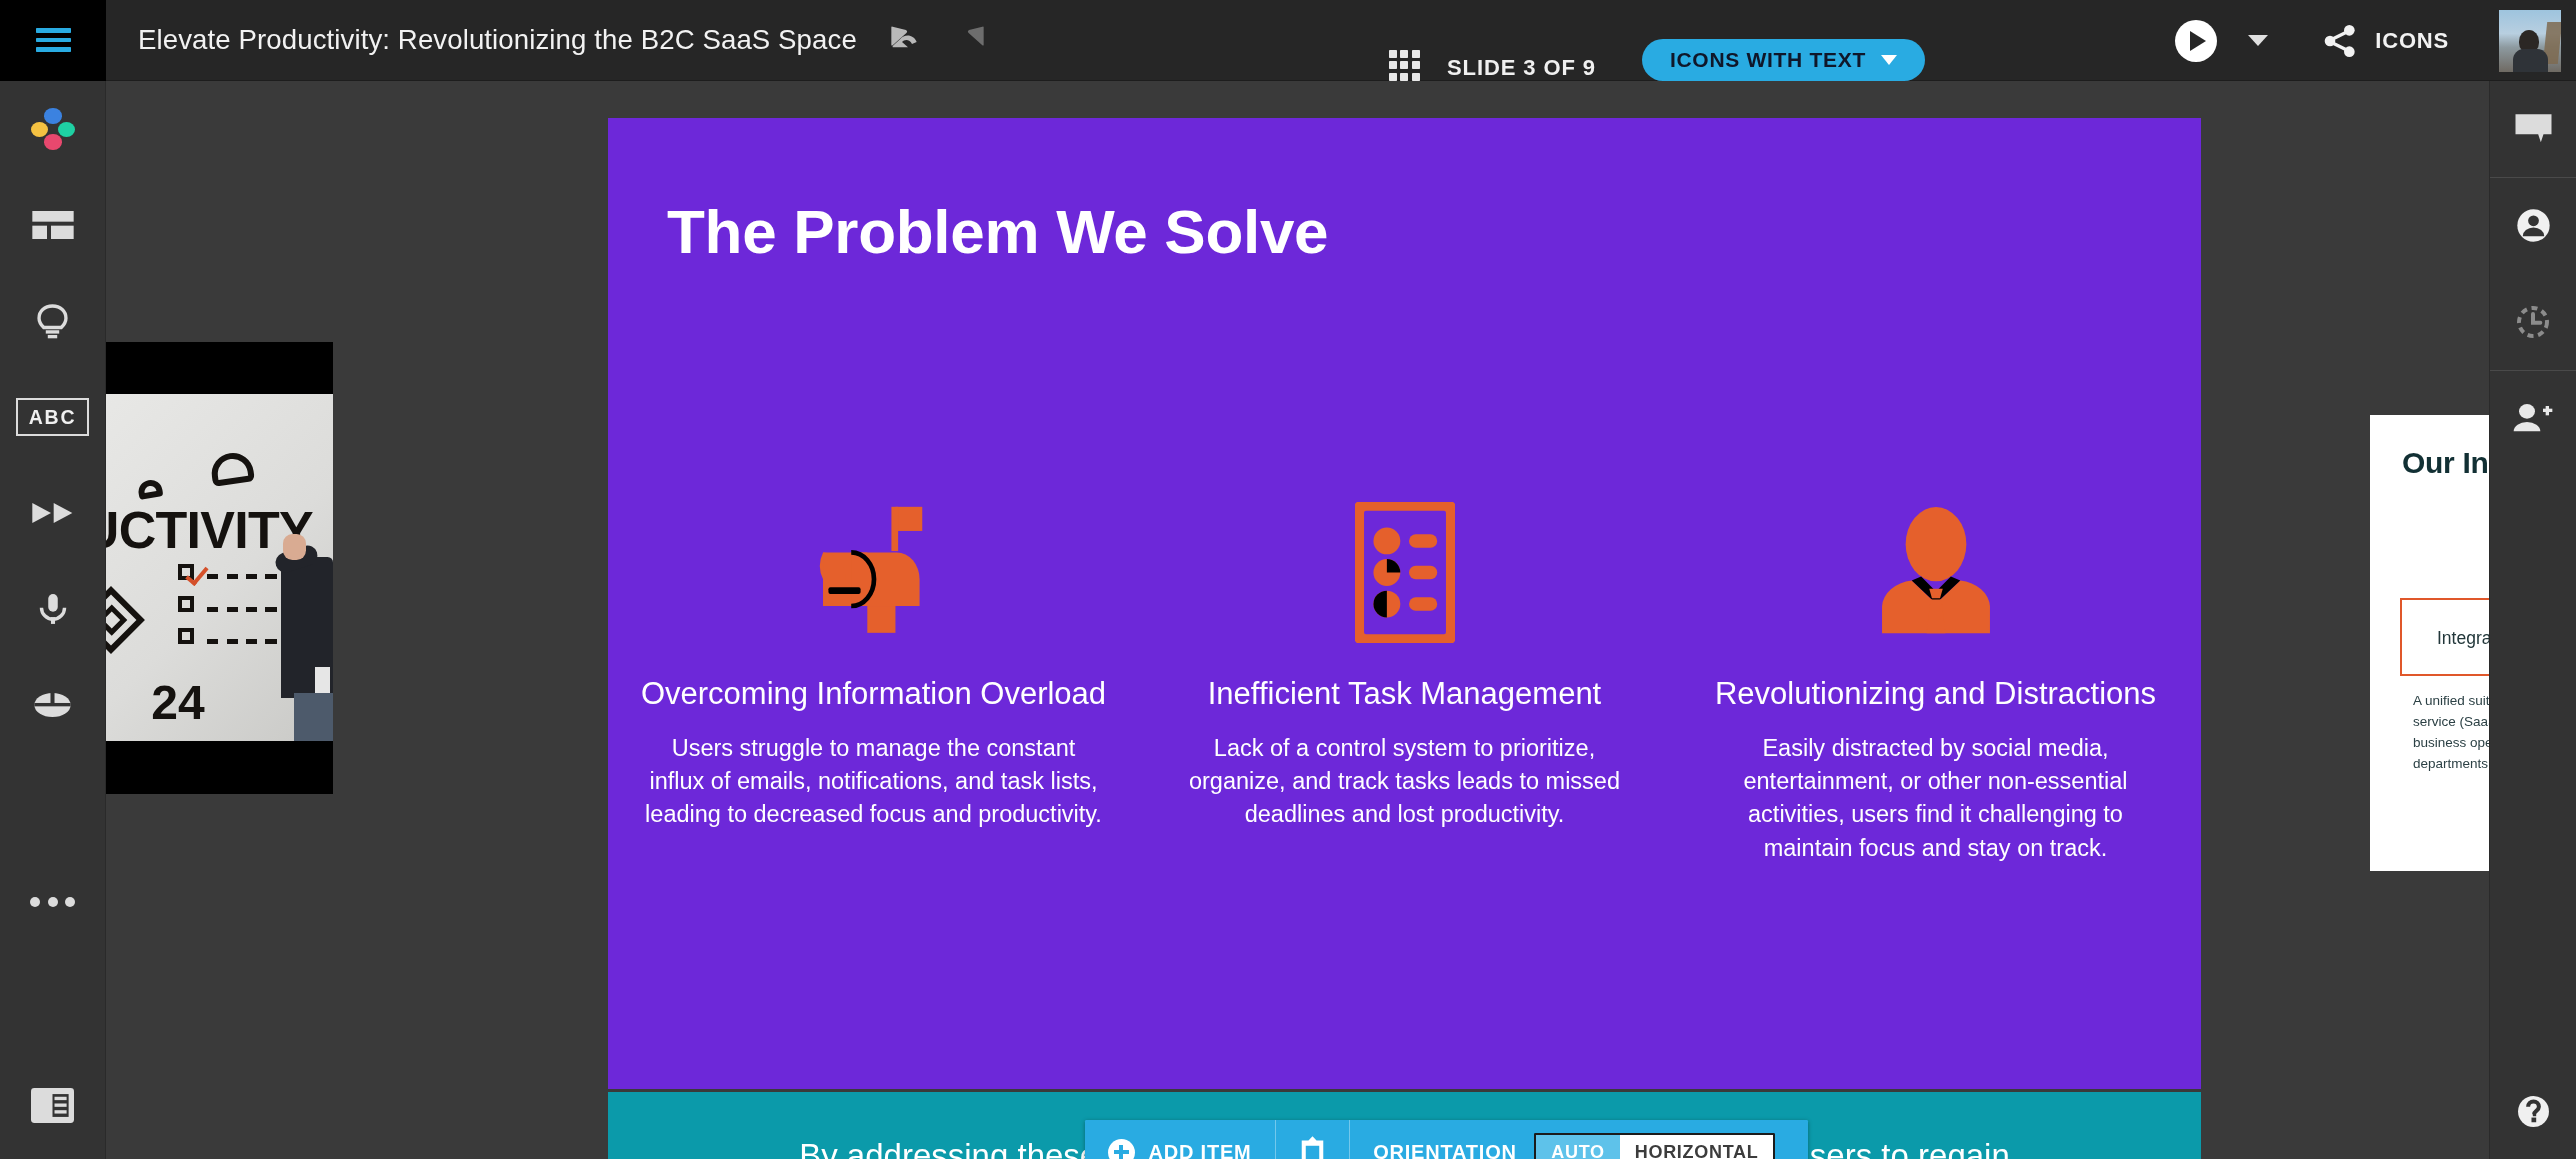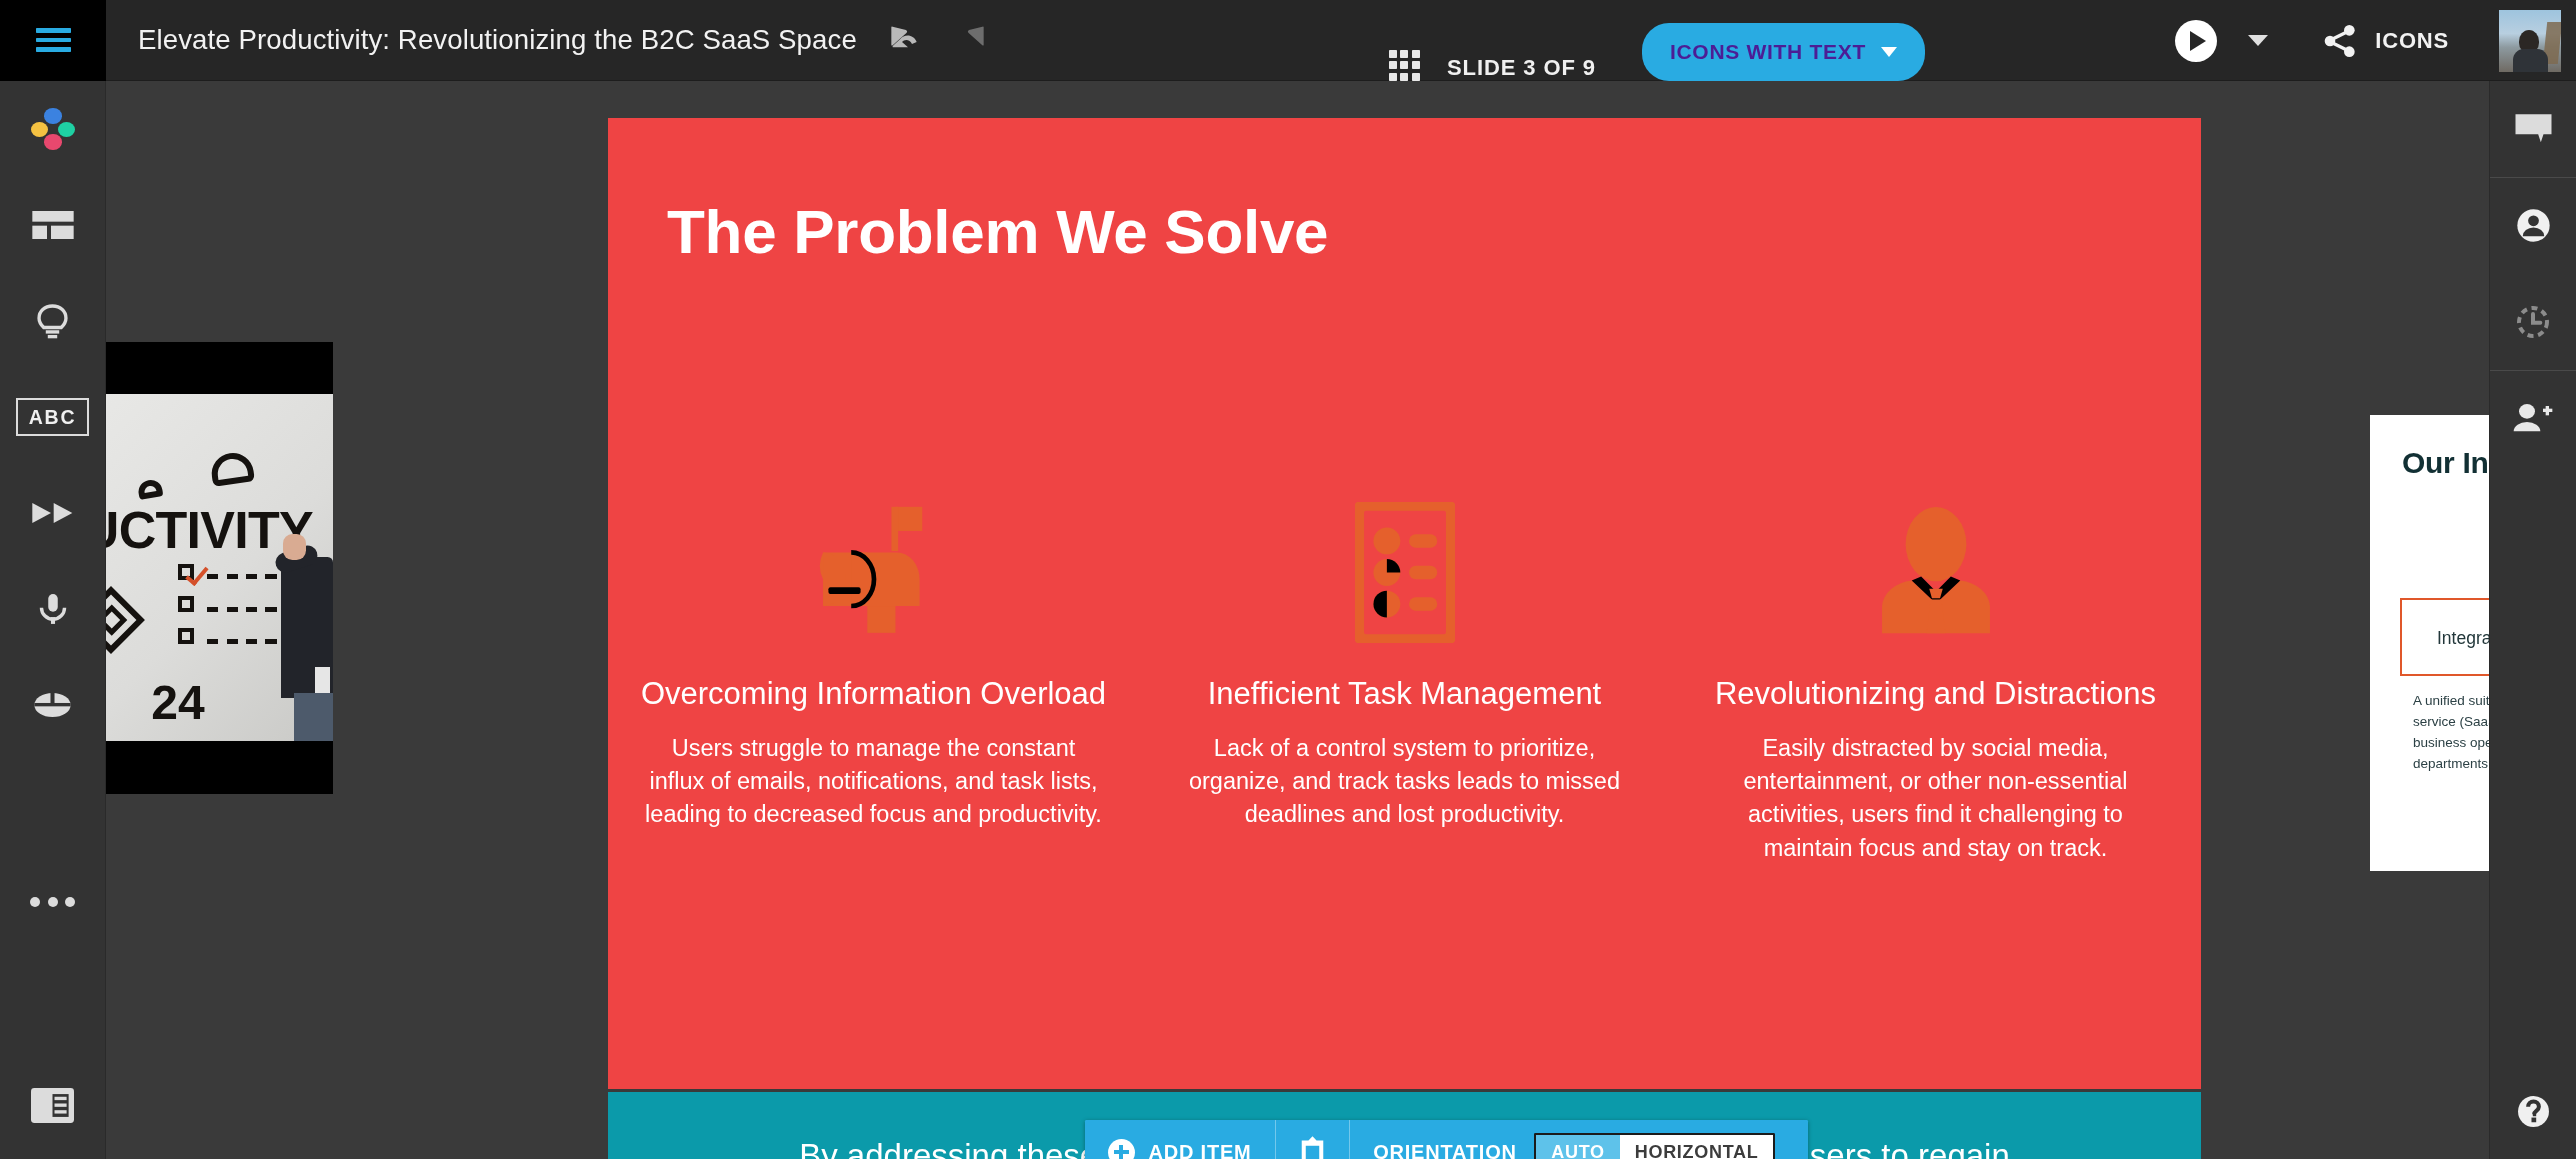--- a/index.html
+++ b/index.html
@@ -33,22 +33,22 @@
   .ur-btn { width: 39px; height: 39px; display: flex; align-items: center; justify-content: center; cursor: pointer; }
 
   .center-group {
     position: absolute; left: 1389px; top: 0; height: 81px;
     display: flex; align-items: flex-end; gap: 8px;
   }
   .grid-icon { width: 31px; height: 31px; display: grid; grid-template-columns: repeat(3, 8px); grid-template-rows: repeat(3, 8px); gap: 3.4px; cursor: pointer; }
   .grid-icon span { background: #e8e8e8; border-radius: 0.7px; }
   .slide-count { color: #f0f0f0; font-size: 22px; font-weight: 700; letter-spacing: 0.9px; margin-left: 19px; white-space: nowrap; }
   .layout-pill {
-    margin-left: 38px; background: #29abe2; color: #4c1d95; border-radius: 27px;
-    height: 58px; padding: 0 28px; display: flex; align-items: center; gap: 15px;
+    margin-left: 38px; background: #29abe2; color: #0f172a; border-radius: 27px;
+    height: 42px; padding: 0 28px; display: flex; align-items: center; gap: 15px;
     font-size: 21px; font-weight: 700; letter-spacing: 0.7px; cursor: pointer; white-space: nowrap;
   }
   .caret-down { width: 0; height: 0; border-left: 8.7px solid transparent; border-right: 8.7px solid transparent; border-top: 10px solid #fff; }
 
   .right-group { position: absolute; right: 0; top: 0; height: 81px; display: flex; align-items: center; gap: 0; padding-right: 0; }
   .play-btn { width: 42px; height: 42px; border-radius: 50%; background: #fff; display: flex; align-items: center; justify-content: center; cursor: pointer; }
   .play-tri { width: 0; height: 0; border-top: 10px solid transparent; border-bottom: 10px solid transparent; border-left: 16px solid #262626; margin-left: 4px; }
   .play-caret { margin-left: 31px; width: 0; height: 0; border-left: 10.8px solid transparent; border-right: 10.8px solid transparent; border-top: 11.4px solid #e0e0e0; cursor: pointer; }
   .share-grp { display: flex; align-items: center; gap: 17.5px; margin-left: 54px; cursor: pointer; }
   .share-label { color: #f2f2f2; font-size: 22px; font-weight: 700; letter-spacing: 0.8px; }
@@ -112,21 +112,21 @@
   .wb-person { position: absolute; right: -4px; top: 132px; width: 62px; height: 218px; }
   .wb-person .suit { position: absolute; left: 5.4px; top: 31px; width: 52px; height: 141px; background: #22242a; border-radius: 12px 5.4px 0 0; }
   .wb-person .arm { position: absolute; left: 0; top: 23px; width: 43px; height: 20px; background: #22242a; border-radius: 10.8px; transform: rotate(-18deg); }
   .wb-person .hand { position: absolute; left: 8px; top: 8px; width: 23px; height: 25.6px; background: #d9ab92; border-radius: 9.4px; }
   .wb-person .jeans { position: absolute; left: 19px; top: 167px; width: 39px; height: 51px; background: #4d5a6b; }
   .wb-person .shirt { position: absolute; left: 40px; top: 141px; width: 15px; height: 34px; background: #e6e6e6; }
 
   
   .slide {
     position: absolute; left: 502px; top: 37px; width: 1593px; height: 971px;
-    background: #ef4444; cursor: default; padding-left: 21px;
+    background: #6d28d9; cursor: default; padding-left: 21px;
   }
   .slide-title {
     position: absolute; left: 59px; top: 78px;
     color: #fff; font-size: 62px; font-weight: 700; letter-spacing: -0.3px;
     font-family: "Liberation Sans", sans-serif; white-space: nowrap;
   }
   .cols { position: absolute; left: 0; top: 370px; width: 1593px; display: flex; }
   .col { flex: 1 1 0; display: flex; flex-direction: column; align-items: center; padding: 0 25.6px; }
   .col-icon { height: 168px; display: flex; align-items: center; justify-content: center; }
   .col-title { color: #ffffff; font-size: 31px; font-weight: 400; text-align: center; margin-top: 20px; line-height: 1.15; }

